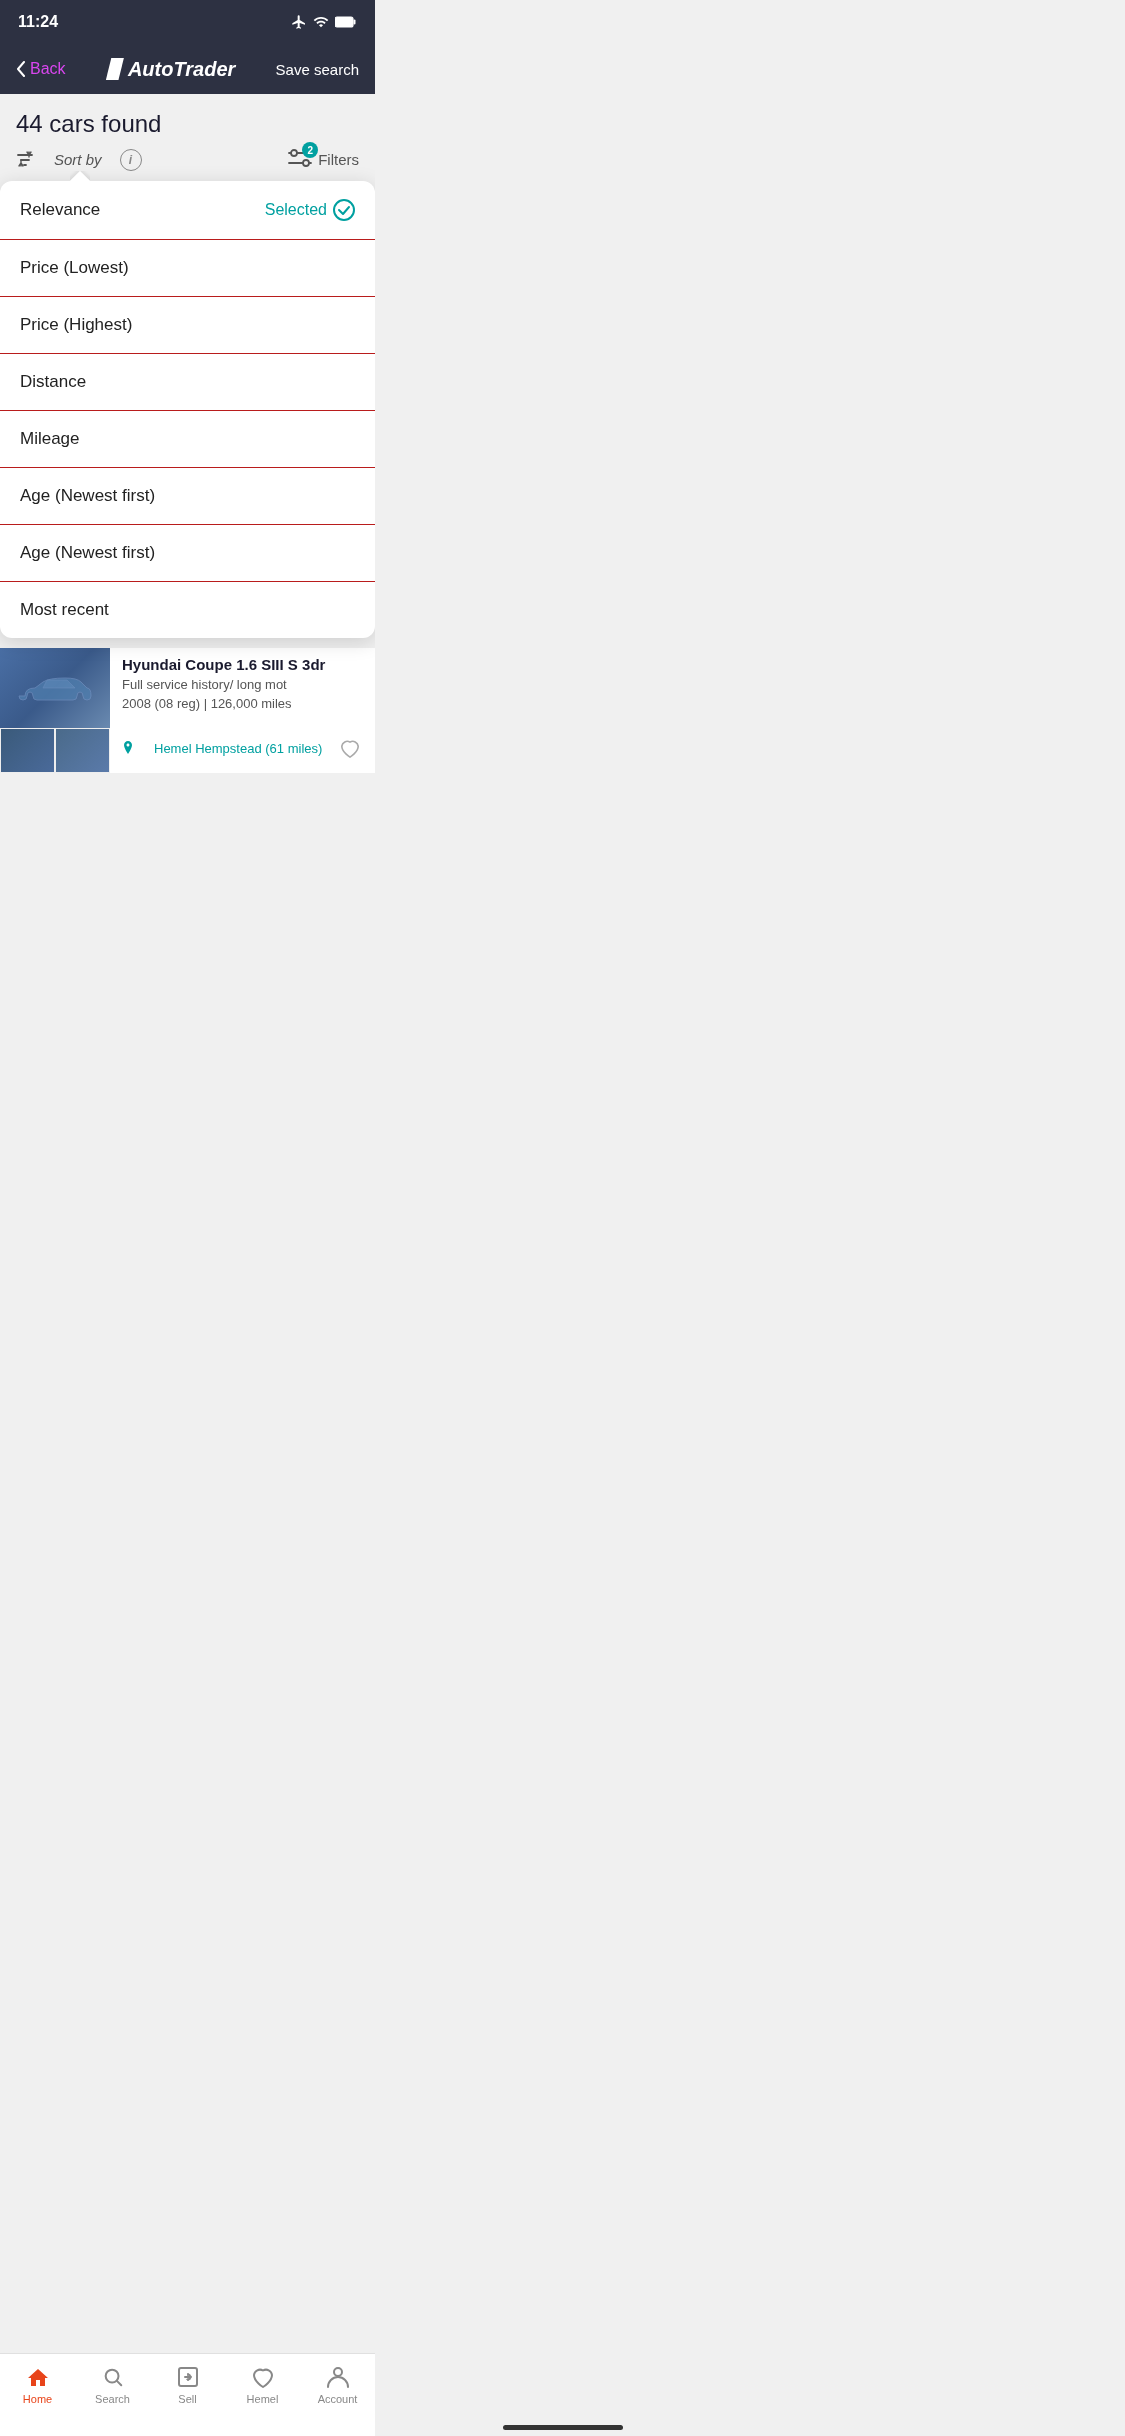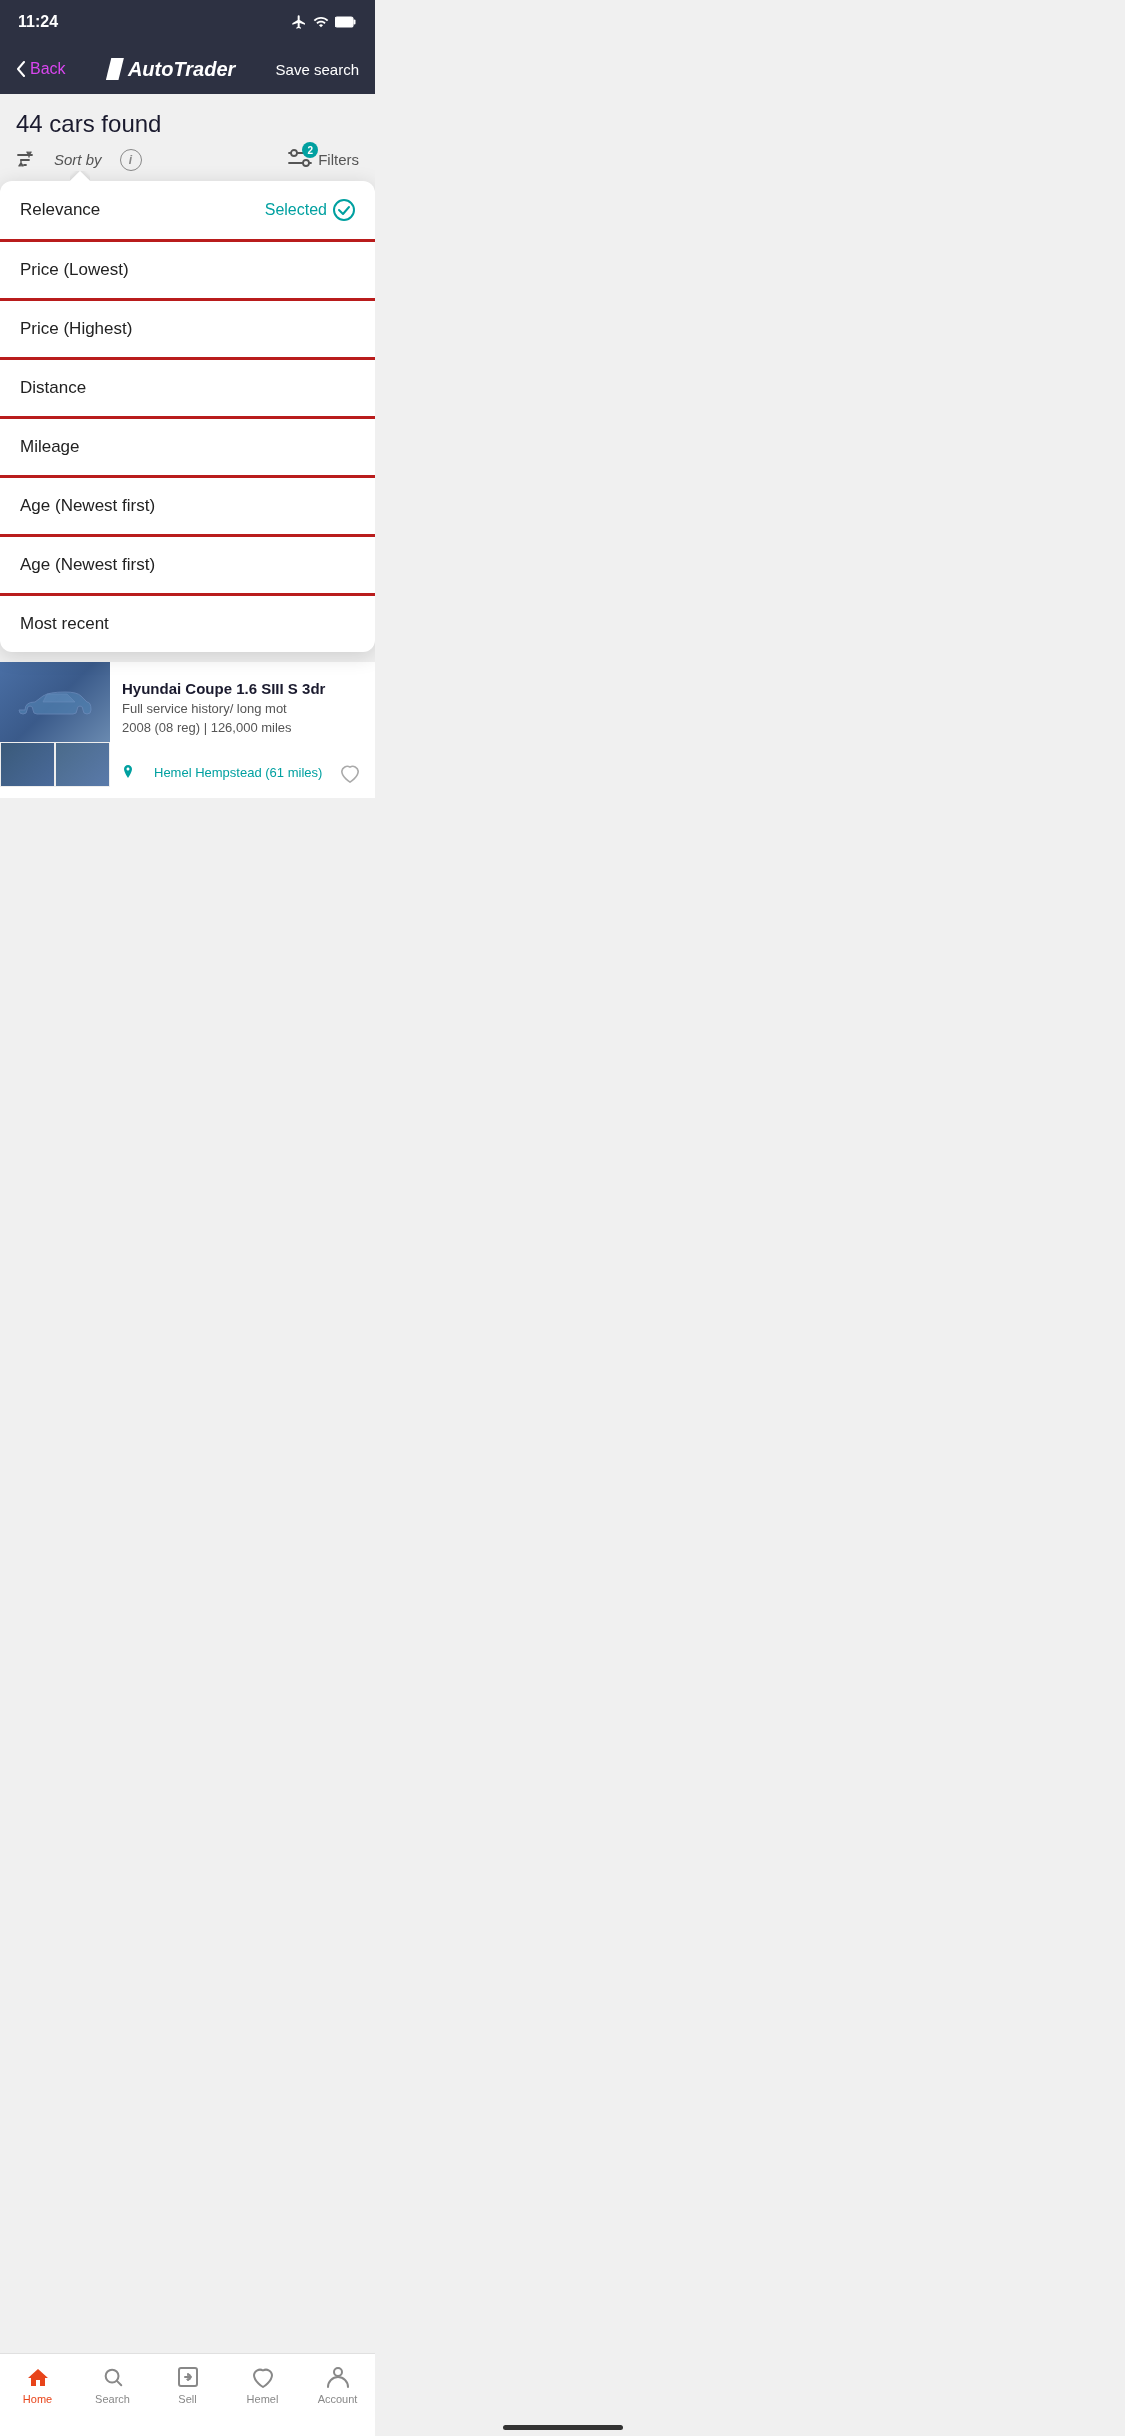--- a/index.html
+++ b/index.html
@@ -179,21 +179,21 @@
       border-radius: 12px;
       box-shadow: 0 4px 20px rgba(0,0,0,0.15);
       margin: 0 0 0 0;
       overflow: hidden;
       z-index: 100;
     }
     .dropdown-item {
       padding: 18px 20px;
       font-size: 17px;
       color: #222;
-      border-bottom: 3px solid #b91c1c;
+      border-bottom: 1px solid #b91c1c;
       display: flex;
       align-items: center;
       justify-content: space-between;
     }
     .dropdown-item:last-child {
       border-bottom: none;
     }
     .dropdown-item.selected-item {
       color: #222;
     }
@@ -239,21 +239,21 @@
       width: 55px;
       height: 45px;
       background: #4a6a8a;
       border: 1px solid #eee;
     }
     .car-thumb:first-child {
       background: #3a5a7a;
     }
     .car-details {
       flex: 1;
-      padding: 18px 12px;
+      padding: 8px 12px;
     }
     .car-title {
       font-size: 15px;
       font-weight: 700;
       color: #1a1a2e;
       margin-bottom: 4px;
     }
     .car-desc {
       font-size: 13px;
       color: #555;

